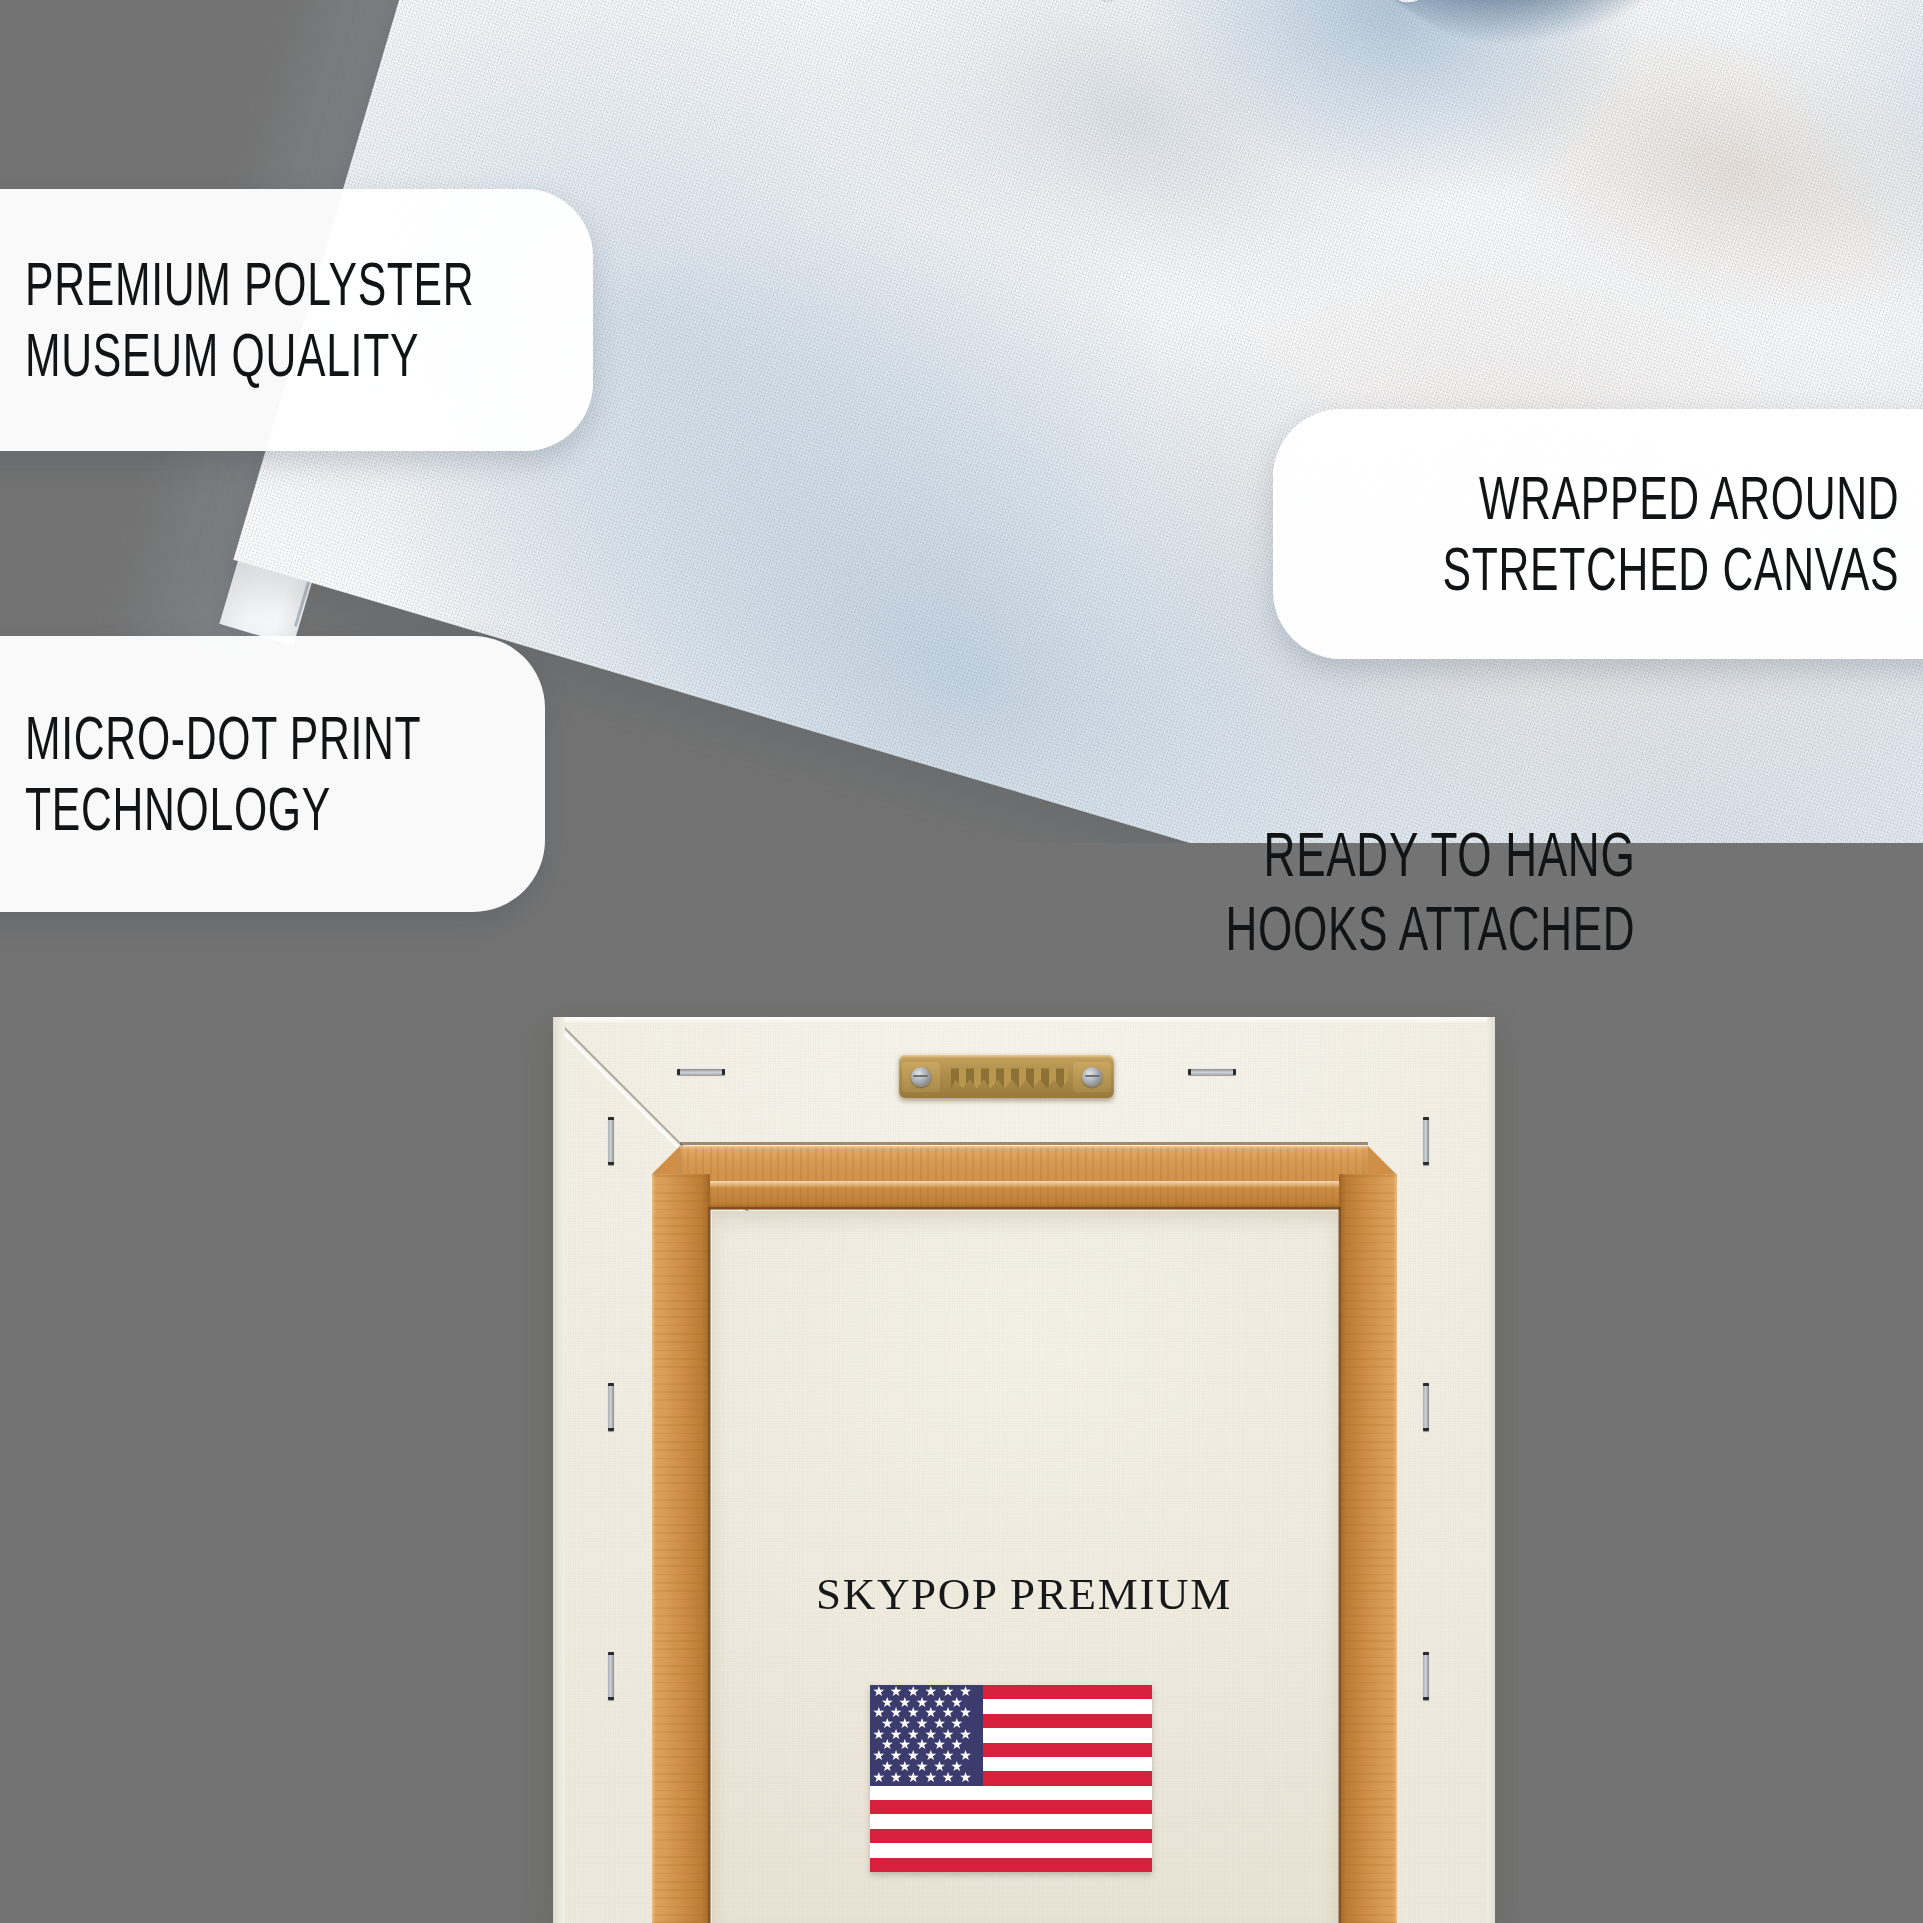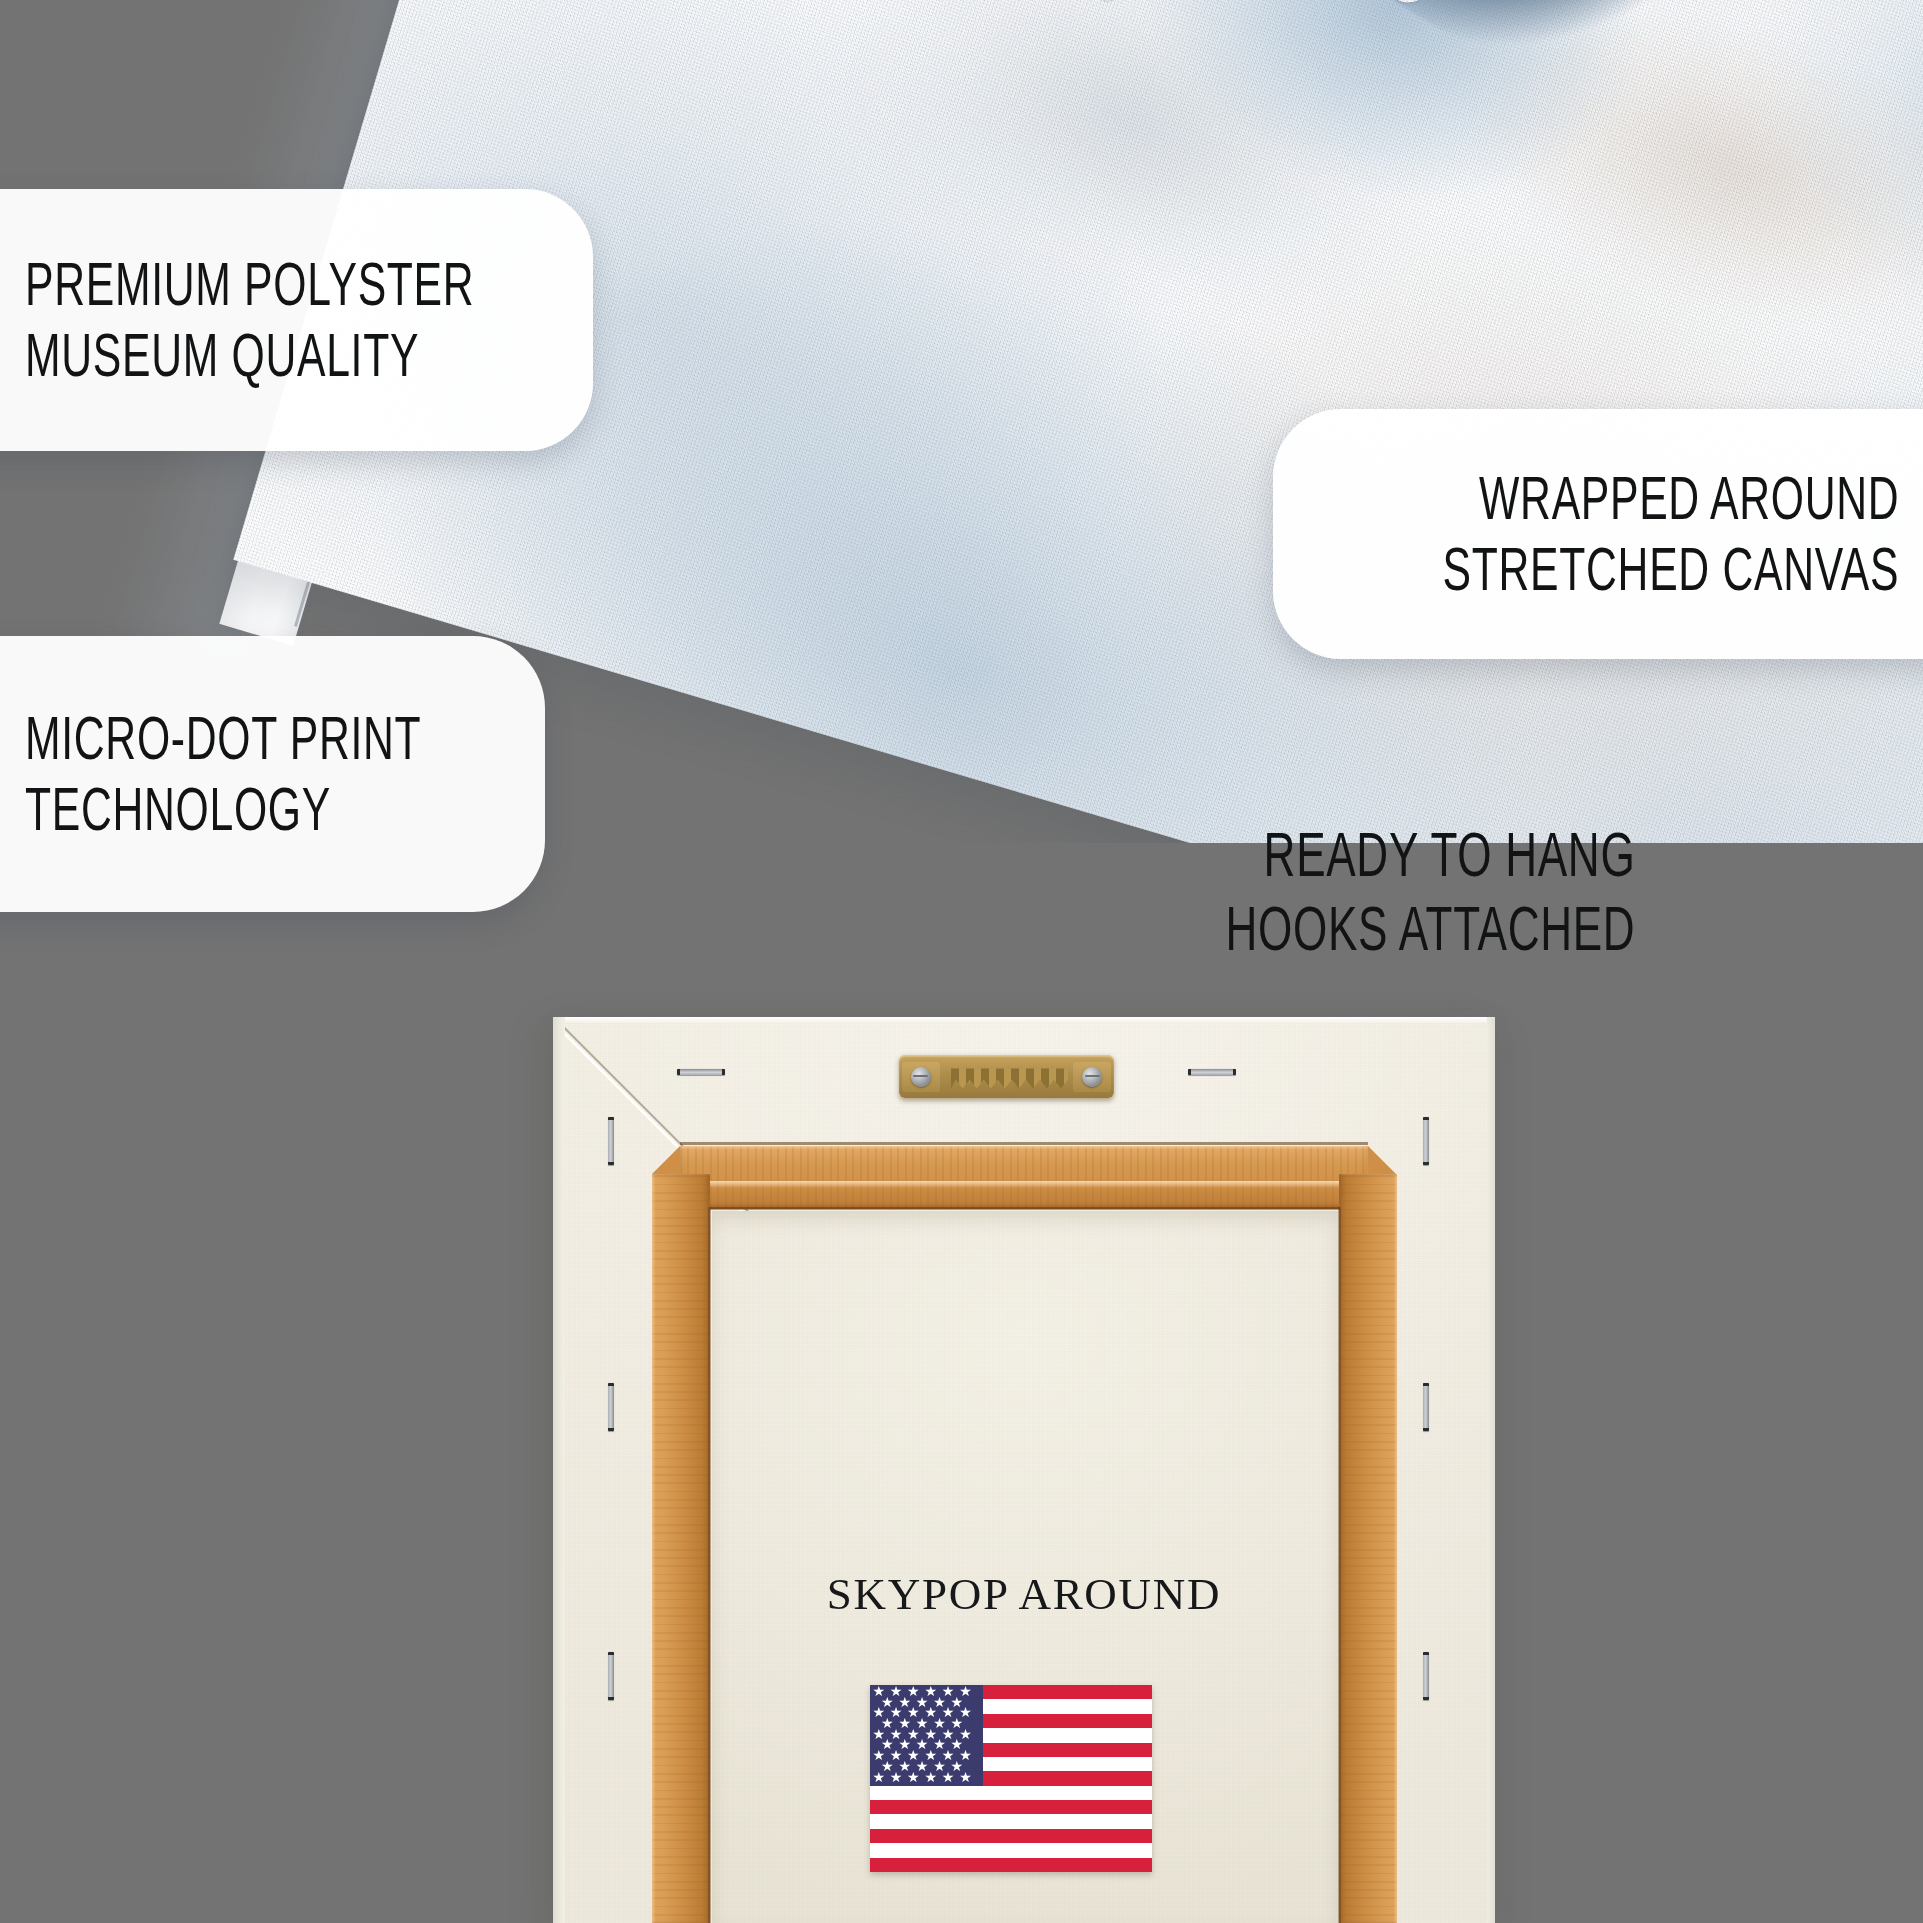--- a/index.html
+++ b/index.html
@@ -379,21 +379,21 @@
     <div class="bar bar-left"></div>
     <div class="bar bar-right"></div>
     <div class="seam seam-in-t"></div>
     <div class="seam seam-in-l"></div>
     <div class="seam seam-in-r"></div>
 
     <div class="cb-inner">
       <div class="cb-inner-grain"></div>
     </div>
 
-    <div id="brand-text">SKYPOP AROUND</div>
+    <div id="brand-text">SKYPOP PREMIUM</div>
     <div class="flag" id="us-flag">
         <div class="stripe" style="top: 0%; background: rgb(215, 33, 60);"></div>
         <div class="stripe" style="top: 7.69231%; background: rgb(255, 255, 255);"></div>
         <div class="stripe" style="top: 15.3846%; background: rgb(215, 33, 60);"></div>
         <div class="stripe" style="top: 23.0769%; background: rgb(255, 255, 255);"></div>
         <div class="stripe" style="top: 30.7692%; background: rgb(215, 33, 60);"></div>
         <div class="stripe" style="top: 38.4615%; background: rgb(255, 255, 255);"></div>
         <div class="stripe" style="top: 46.1538%; background: rgb(215, 33, 60);"></div>
         <div class="stripe" style="top: 53.8462%; background: rgb(255, 255, 255);"></div>
         <div class="stripe" style="top: 61.5385%; background: rgb(215, 33, 60);"></div>

